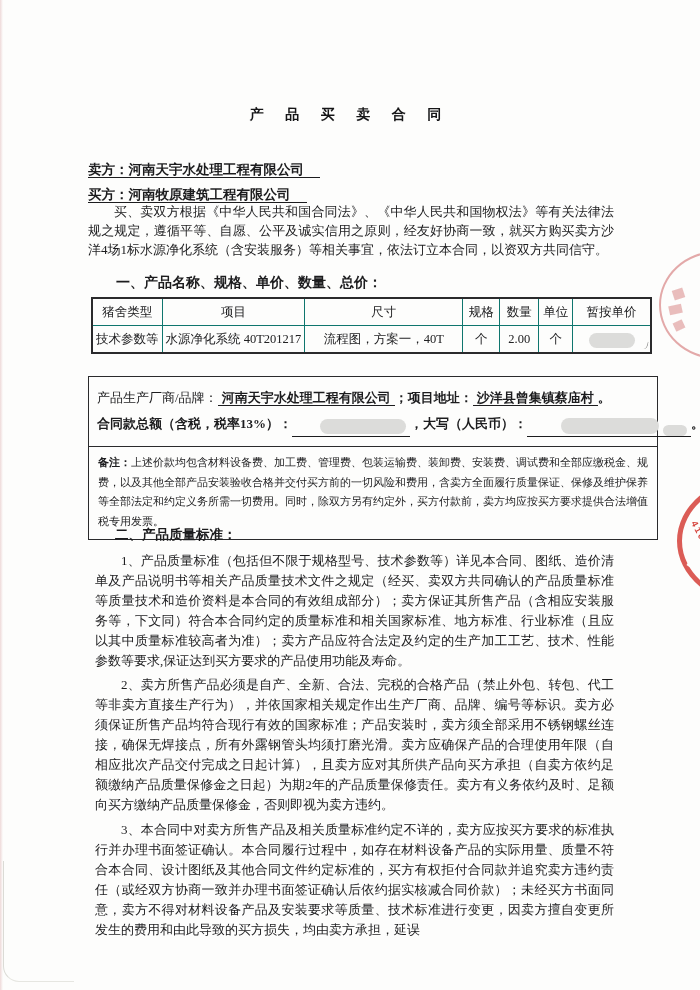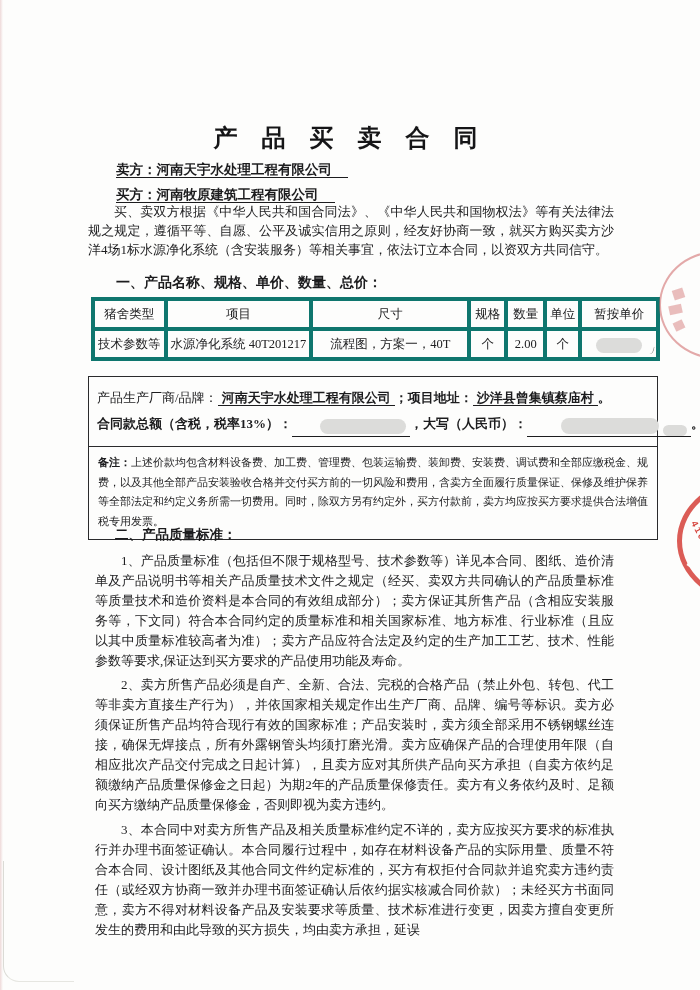--- a/index.html
+++ b/index.html
@@ -21,42 +21,42 @@
     background:linear-gradient(to right, #eed9d9, rgba(253,253,252,0));
   }
   .edge-corner{
     position:absolute;left:3px;bottom:8px;width:70px;height:120px;
     border-left:1.5px solid #dbdbd6;
     border-bottom:1.5px solid #e6e6e1;
     border-bottom-left-radius:16px;
   }
   
   .title{
-    position:absolute;top:122px;left:0;width:100%;
-    text-align:center;font-size:24px;font-weight:700;
+    position:absolute;top:106px;left:0;width:100%;
+    text-align:center;font-size:14px;font-weight:700;
     letter-spacing:9px;color:#151517;
   }
   
   .parties{position:absolute;top:157px;left:88px;font-size:13.5px;font-weight:700;}
-  .party-line{height:25px;line-height:25px;margin-left:28px;}
+  .party-line{height:25px;line-height:25px;}
   .party-line .u{border-bottom:1.5px solid #1c1c1e;padding-right:16px;}
   
   .intro{
     position:absolute;top:202px;left:88px;width:526px;
     font-size:13px;line-height:19px;text-align:justify;text-indent:2em;
   }
   .h1{position:absolute;top:274px;left:88px;font-size:14px;font-weight:700;padding-left:2em;}
   
   table.goods{
     position:absolute;top:297px;left:91px;
     border-collapse:collapse;table-layout:fixed;
     font-size:12.5px;color:#202022;
   }
   table.goods th,table.goods td{
-    border:4px solid #0f766e;
+    border:1px solid #0f766e;
     height:26px;padding:0 3px;
     font-weight:400;text-align:center;overflow:hidden;white-space:nowrap;
   }
   table.goods{border:2px solid #2a2a2c;}
   td.al{text-align:left;padding-left:6px;}
   .price-cell{position:relative;}
   .blob{
     display:inline-block;background:#dcdcda;border-radius:8px;
     vertical-align:middle;
   }

